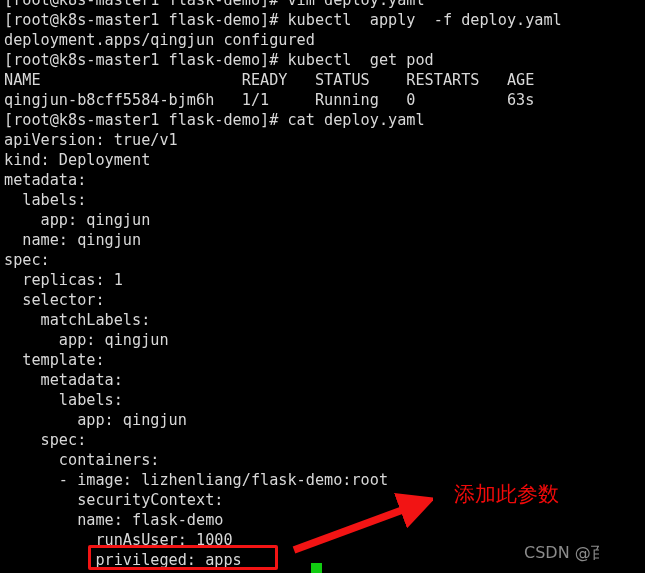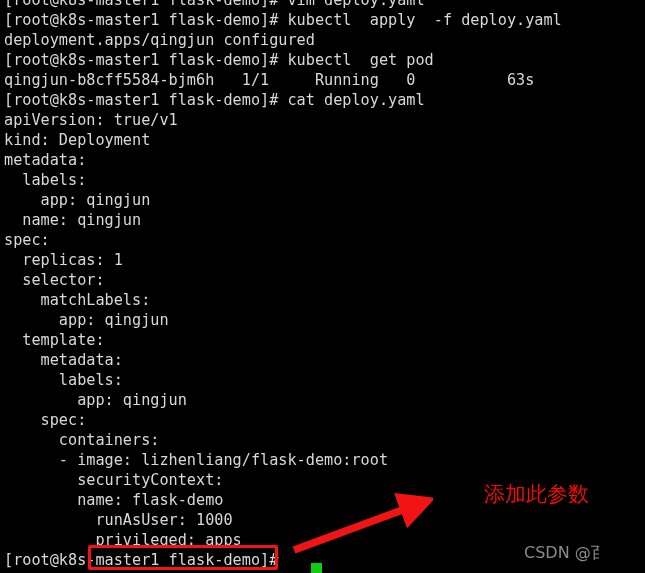--- a/index.html
+++ b/index.html
@@ -60,21 +60,20 @@
   .annot-text {
     position: absolute;
     left: 454px;
     top: 481px;
     color: #f00a0a;
     font-family: "DejaVu Sans", "Liberation Sans", sans-serif;
     font-size: 21px;
     line-height: 26px;
     font-weight: 400;
     white-space: nowrap;
-    margin-left: 30px;
   }
   .watermark {
     position: absolute;
     left: 524px;
     top: 543px;
     color: #8b8b8b;
     font-family: "DejaVu Sans", "Liberation Sans", sans-serif;
     font-size: 16px;
     line-height: 20px;
     white-space: nowrap;
@@ -83,20 +82,21 @@
 </head>
 <body>
 
 <div id="terminal">
 
   <div class="term-lines">
       <div class="term-line">[root@k8s-master1 flask-demo]# vim deploy.yaml</div>
       <div class="term-line">[root@k8s-master1 flask-demo]# kubectl  apply  -f deploy.yaml</div>
       <div class="term-line">deployment.apps/qingjun configured</div>
       <div class="term-line">[root@k8s-master1 flask-demo]# kubectl  get pod</div>
+      <div class="term-line">NAME                      READY   STATUS    RESTARTS   AGE</div>
       <div class="term-line">qingjun-b8cff5584-bjm6h   1/1     Running   0          63s</div>
       <div class="term-line">[root@k8s-master1 flask-demo]# cat deploy.yaml</div>
       <div class="term-line">apiVersion: true/v1</div>
       <div class="term-line">kind: Deployment</div>
       <div class="term-line">metadata:</div>
       <div class="term-line">  labels:</div>
       <div class="term-line">    app: qingjun</div>
       <div class="term-line">  name: qingjun</div>
       <div class="term-line">spec:</div>
       <div class="term-line">  replicas: 1</div>

